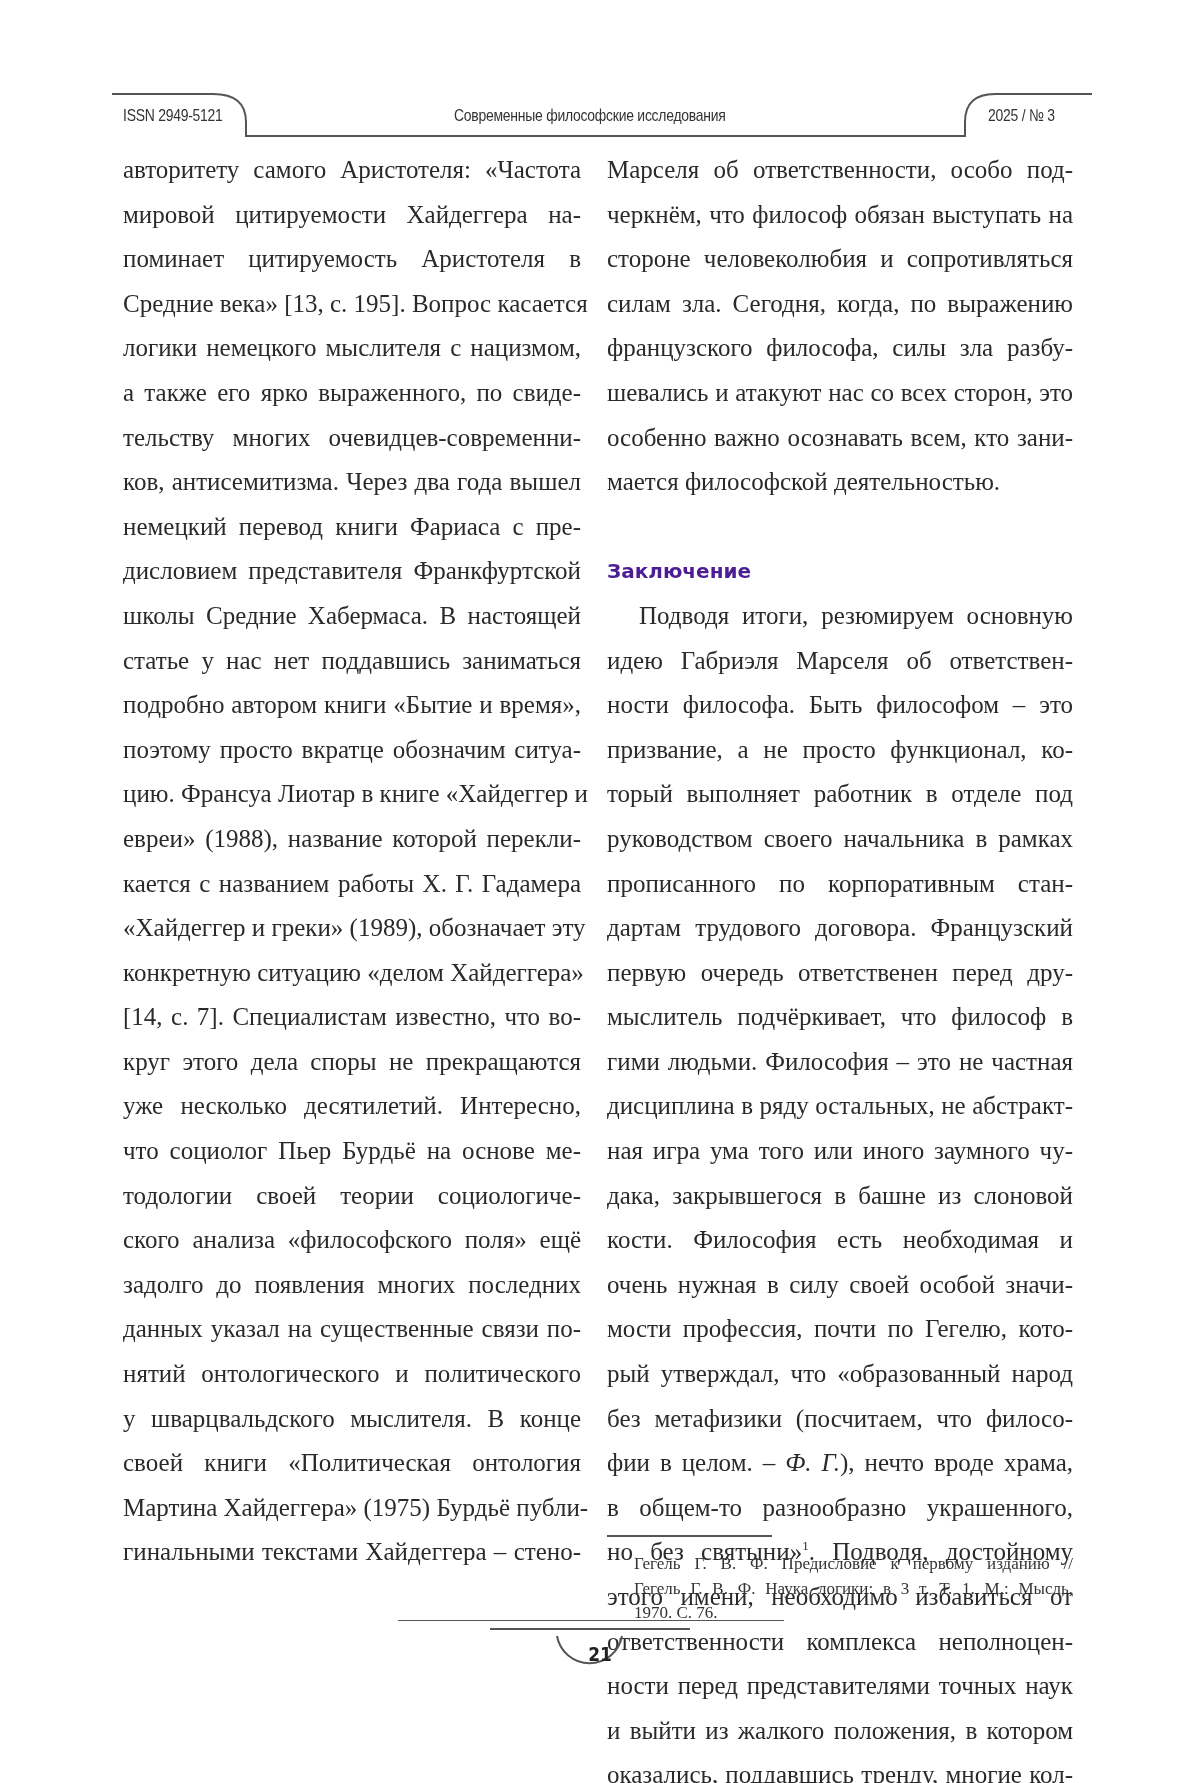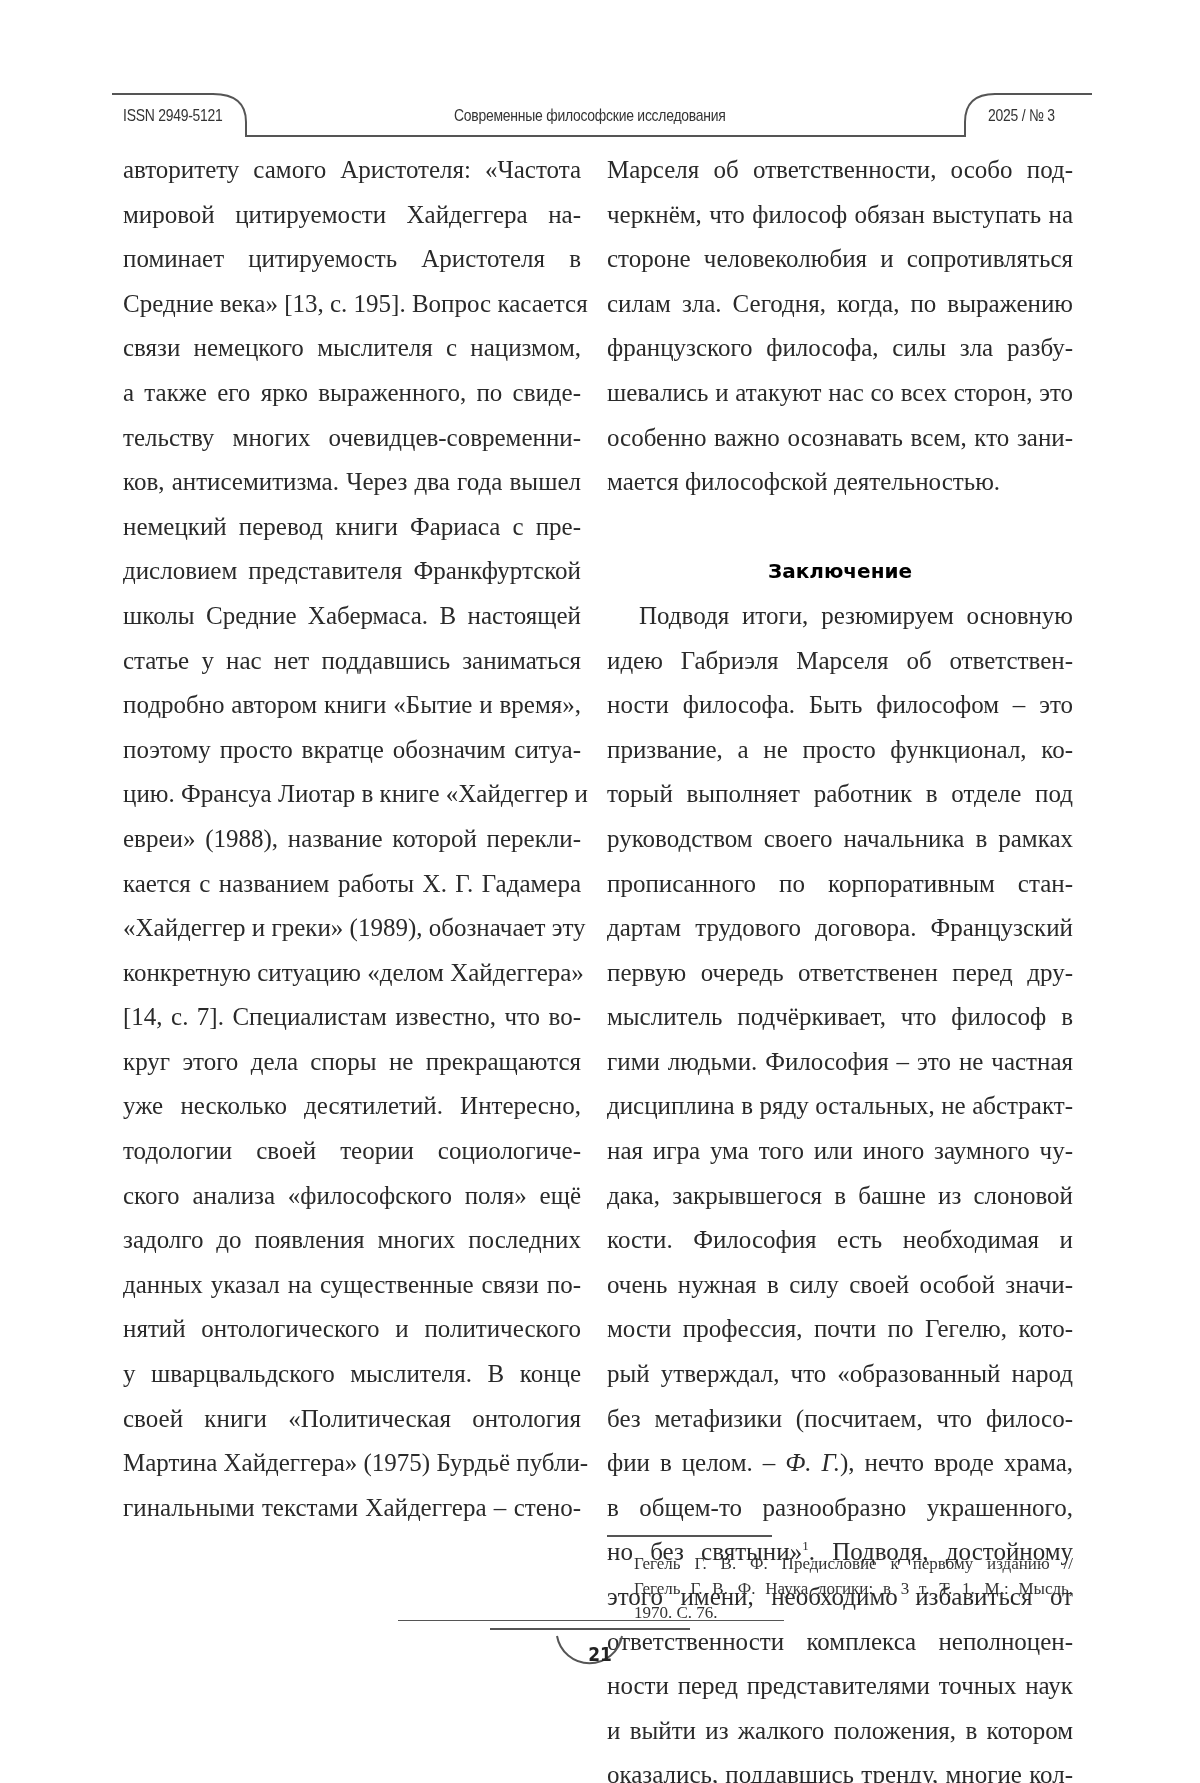--- a/index.html
+++ b/index.html
@@ -13,21 +13,21 @@
   .hdr-center { left: 454px; top: 106px; }
   .hdr-right { left: 988px; top: 106px; }
 
   
   .col { position: absolute; font-family: "Liberation Serif", serif; font-size: 25px; line-height: 44.6px; color: #2a2a2a; }
   .col-left { left: 123px; top: 148px; width: 458px; }
   .col-right { left: 607px; top: 148px; width: 466px; }
   .ln { display: block; height: 44.6px; white-space: nowrap; text-align: justify; text-align-last: justify; }
   .ln.last { text-align-last: left; }
   .ln.indent { padding-left: 32px; }
-  .heading { display: block; height: 44.6px; margin-top: 44.6px; text-align: center; font-family: "DejaVu Sans", sans-serif; font-weight: bold; font-size: 20px; line-height: 44.6px; color: #000000; }
+  .heading { display: block; height: 44.6px; margin-top: 44.6px; text-align: left; font-family: "DejaVu Sans", sans-serif; font-weight: bold; font-size: 20px; line-height: 44.6px; color: #4c1d95; }
   sup { font-size: 13px; line-height: 0; vertical-align: 10px; }
   em { font-style: italic; }
 
   
   .fn-rule { position: absolute; left: 607px; top: 1535px; width: 165px; height: 0; border-top: 2px solid #555; }
   .footnote { position: absolute; left: 607px; top: 1545px; width: 466px; font-family: "Liberation Serif", serif; font-size: 17px; line-height: 24.5px; color: #333; }
   .fn-num { position: absolute; left: 0; top: -4px; font-size: 12px; }
   .fn-body { display: block; margin-left: 27px; margin-top: 7px; }
   .fn-ln { display: block; white-space: nowrap; text-align: justify; text-align-last: justify; }
   .fn-ln.last { text-align-last: left; }
@@ -46,38 +46,39 @@
   </svg>
   <div class="hdr-text hdr-left">ISSN 2949-5121</div>
   <div class="hdr-text hdr-center">Современные философские исследования</div>
   <div class="hdr-text hdr-right">2025 / № 3</div>
 
   <div class="col col-left">
     <span class="ln">авторитету самого Аристотеля: «Частота</span>
     <span class="ln">мировой цитируемости Хайдеггера на-</span>
     <span class="ln">поминает цитируемость Аристотеля в</span>
     <span class="ln">Средние века» [13, с. 195]. Вопрос касается</span>
-    <span class="ln">связи немецкого мыслителя с нацизмом,</span>
+    <span class="ln">логики немецкого мыслителя с нацизмом,</span>
     <span class="ln">а также его ярко выраженного, по свиде-</span>
     <span class="ln">тельству многих очевидцев-современни-</span>
     <span class="ln">ков, антисемитизма. Через два года вышел</span>
     <span class="ln">немецкий перевод книги Фариаса с пре-</span>
     <span class="ln">дисловием представителя Франкфуртской</span>
     <span class="ln">школы Средние Хабермаса. В настоящей</span>
     <span class="ln">статье у нас нет поддавшись заниматься</span>
     <span class="ln">подробно автором книги «Бытие и время»,</span>
     <span class="ln">поэтому просто вкратце обозначим ситуа-</span>
     <span class="ln">цию. Франсуа Лиотар в книге «Хайдеггер и</span>
     <span class="ln">евреи» (1988), название которой перекли-</span>
     <span class="ln">кается с названием работы Х. Г. Гадамера</span>
     <span class="ln">«Хайдеггер и греки» (1989), обозначает эту</span>
     <span class="ln">конкретную ситуацию «делом Хайдеггера»</span>
     <span class="ln">[14, с. 7]. Специалистам известно, что во-</span>
     <span class="ln">круг этого дела споры не прекращаются</span>
     <span class="ln">уже несколько десятилетий. Интересно,</span>
+    <span class="ln">что социолог Пьер Бурдьё на основе ме-</span>
     <span class="ln">тодологии своей теории социологиче-</span>
     <span class="ln">ского анализа «философского поля» ещё</span>
     <span class="ln">задолго до появления многих последних</span>
     <span class="ln">данных указал на существенные связи по-</span>
     <span class="ln">нятий онтологического и политического</span>
     <span class="ln">у шварцвальдского мыслителя. В конце</span>
     <span class="ln">своей книги «Политическая онтология</span>
     <span class="ln">Мартина Хайдеггера» (1975) Бурдьё публи-</span>
     <span class="ln">гинальными текстами Хайдеггера – стено-</span>
   </div>

